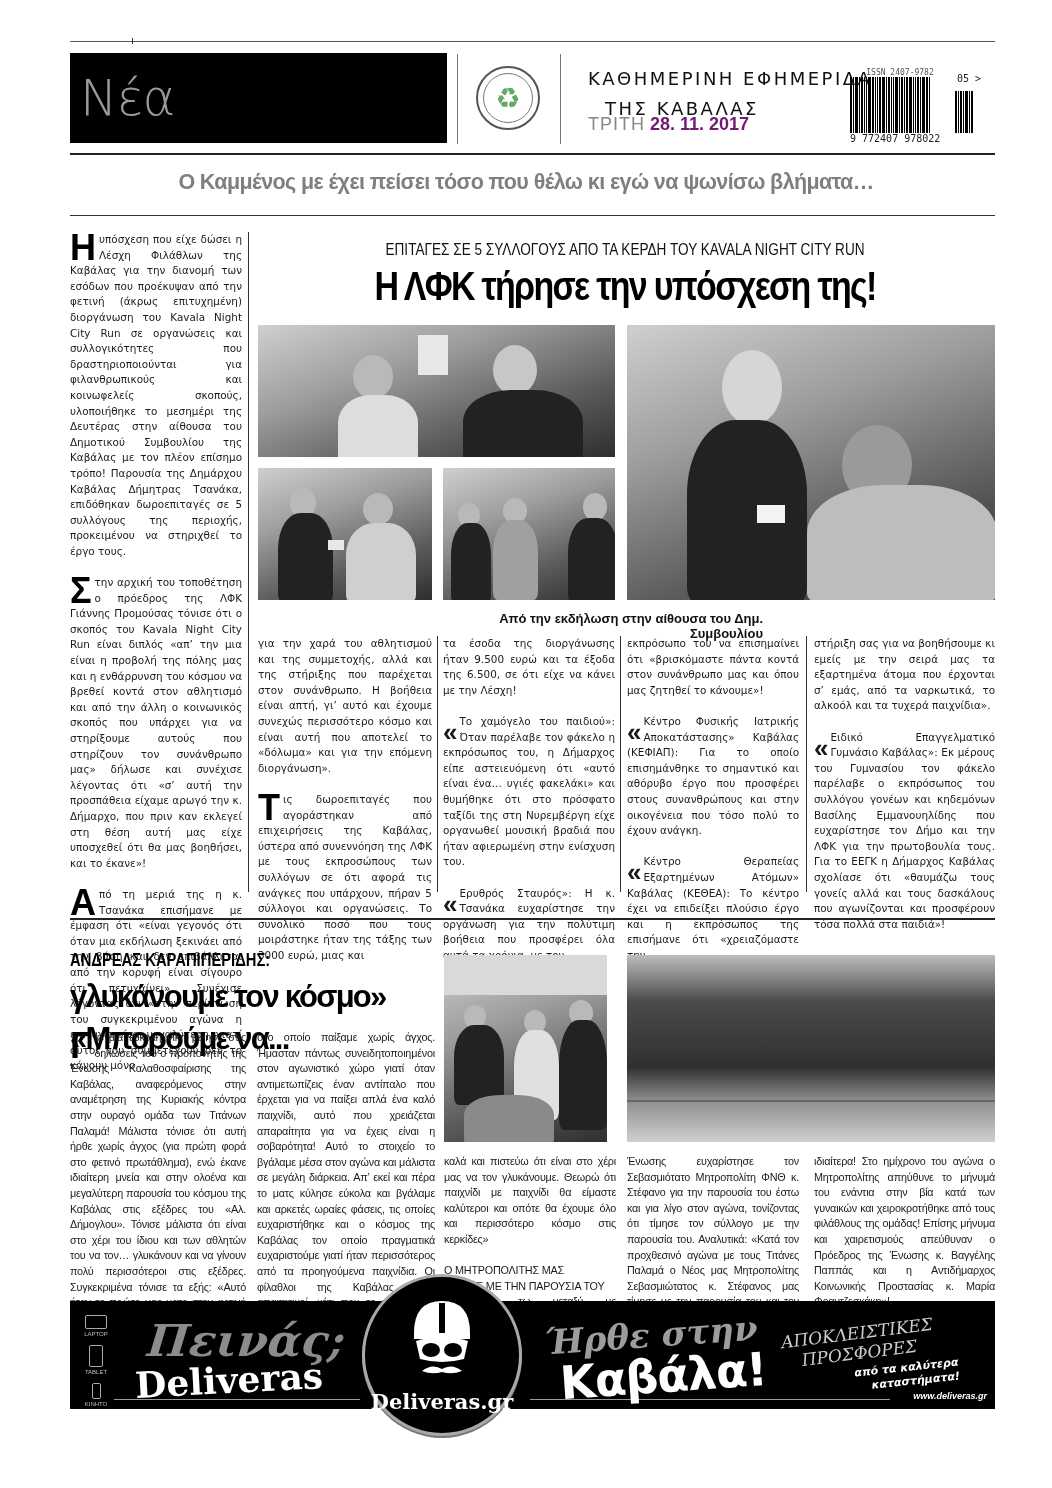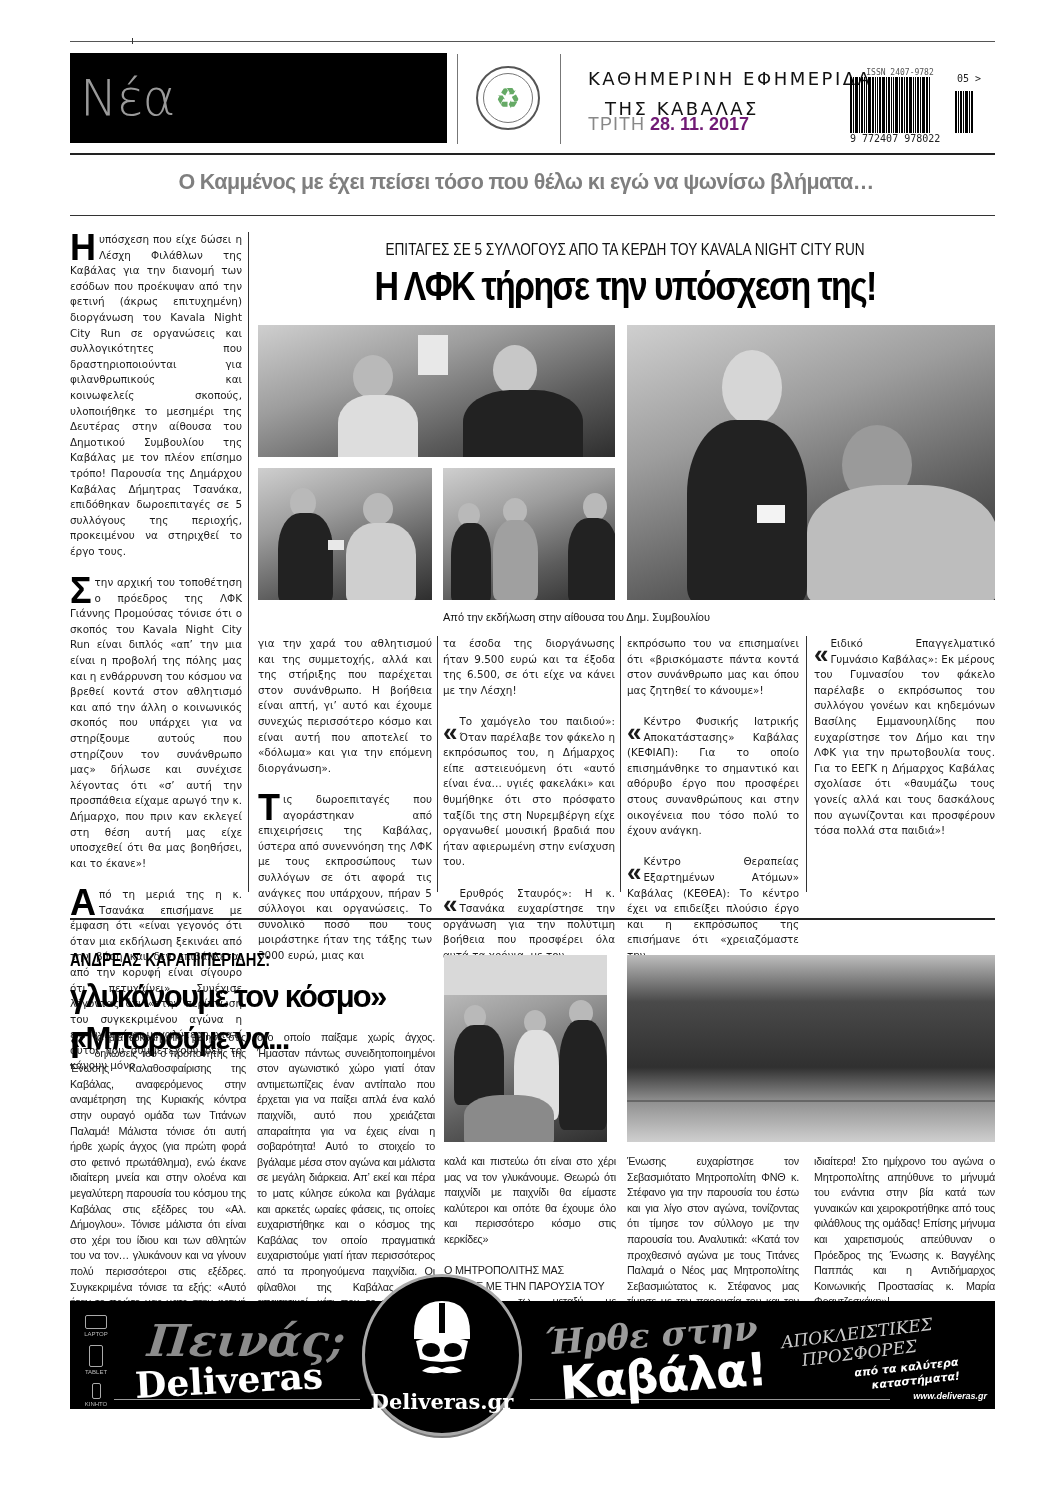--- a/index.html
+++ b/index.html
@@ -27,21 +27,21 @@
   .tagline { left: 0; width: 1052px; top: 170px; text-align: center; font-family: "Liberation Sans", sans-serif; font-weight: 700; font-size: 21.5px; color: #7f7f7f; letter-spacing: -0.6px; }
 
   
   .col { position: absolute; font-family: "DejaVu Sans", sans-serif; font-size: 10.4px; line-height: 15.6px; text-align: justify; color: #1a1a1a; }
   .col p { margin-bottom: 15.6px; }
   .dropcap { float: left; font-family: "Liberation Sans", sans-serif; font-weight: 700; font-size: 36px; line-height: 30px; margin: 1px 3px 0 0; color: #000; }
   .quote-mark { float: left; font-family: "Liberation Sans", sans-serif; font-weight: 700; font-size: 26px; line-height: 24px; margin: 6px 2px 0 0; }
 
   .kicker { font-family: "Liberation Sans", sans-serif; font-size: 17px; letter-spacing: 0; color: #111; transform: scaleX(0.8); transform-origin: center; }
   .headline { font-family: "Liberation Sans", sans-serif; font-weight: 700; font-size: 40px; color: #000; letter-spacing: -2px; transform: scaleX(0.85); transform-origin: center; }
-  .caption { font-family: "Liberation Sans", sans-serif; font-weight: 400; font-size: 11px; color: #111; text-align: left; }
+  .caption { font-family: "Liberation Sans", sans-serif; font-weight: 700; font-size: 13px; color: #111; text-align: right; }
 
   
   .photo { position: absolute; background: linear-gradient(160deg, #cfcfcf 0%, #9d9d9d 35%, #5c5c5c 70%, #2e2e2e 100%); overflow: hidden; }
   .photo .fig { position: absolute; border-radius: 40% 40% 10% 10%; background: #222; }
   .photo .head { position: absolute; border-radius: 50%; background: #b9b9b9; }
   .photo .light { position: absolute; background: #e8e8e8; }
 
   
   .kicker2 { font-family: "Liberation Sans", sans-serif; font-weight: 700; font-size: 18px; color: #000; transform: scaleX(0.82); transform-origin: left; white-space: nowrap; }
   .headline2 { font-family: "Liberation Sans", sans-serif; font-weight: 700; font-size: 31px; line-height: 42px; color: #000; letter-spacing: -1.8px; }
@@ -200,20 +200,21 @@
   <p><span class="quote-mark">«</span><span>Ερυθρός Σταυρός»: Η κ. Τσανάκα ευχαρίστησε την οργάνωση για την πολύτιμη βοήθεια που προσφέρει όλα αυτά τα χρόνια, με τον</span></p>
 </div>
 <div class="vr" style="left:620px; top:636px; height:256px;"></div>
 <div class="col" style="left:627px; top:636px; width:172px;">
   <p>εκπρόσωπο του να επισημαίνει ότι «βρισκόμαστε πάντα κοντά στον συνάνθρωπο μας και όπου μας ζητηθεί το κάνουμε»!</p>
   <p><span class="quote-mark">«</span><span>Κέντρο Φυσικής Ιατρικής Αποκατάστασης» Καβάλας (ΚΕΦΙΑΠ): Για το οποίο επισημάνθηκε το σημαντικό και αθόρυβο έργο που προσφέρει στους συνανθρώπους και στην οικογένεια που τόσο πολύ το έχουν ανάγκη.</span></p>
   <p><span class="quote-mark">«</span><span>Κέντρο Θεραπείας Εξαρτημένων Ατόμων» Καβάλας (ΚΕΘΕΑ): Το κέντρο έχει να επιδείξει πλούσιο έργο και η εκπρόσωπος της επισήμανε ότι «χρειαζόμαστε την</span></p>
 </div>
 <div class="vr" style="left:806px; top:636px; height:256px;"></div>
 <div class="col" style="left:814px; top:636px; width:181px;">
+  <p>στήριξη σας για να βοηθήσουμε κι εμείς με την σειρά μας τα εξαρτημένα άτομα που έρχονται σ’ εμάς, από τα ναρκωτικά, το αλκοόλ και τα τυχερά παιχνίδια».</p>
   <p><span class="quote-mark">«</span><span>Ειδικό Επαγγελματικό Γυμνάσιο Καβάλας»: Εκ μέρους του Γυμνασίου τον φάκελο παρέλαβε ο εκπρόσωπος του συλλόγου γονέων και κηδεμόνων Βασίλης Εμμανουηλίδης που ευχαρίστησε τον Δήμο και την ΛΦΚ για την πρωτοβουλία τους. Για το ΕΕΓΚ η Δήμαρχος Καβάλας σχολίασε ότι «θαυμάζω τους γονείς αλλά και τους δασκάλους που αγωνίζονται και προσφέρουν τόσα πολλά στα παιδιά»!</span></p>
 </div>
 
 <div class="hr" style="left:70px; top:918px; width:925px; border-top:2px solid #222;"></div>
 
 <div class="abs kicker2" style="left:70px; top:950px;">ΑΝΔΡΕΑΣ ΚΑΡΑΠΙΠΕΡΙΔΗΣ:</div>
 <div class="abs headline2" style="left:70px; top:976px; width:360px;">
   <div>γλυκάνουμε τον κόσμο»</div>
   <div>«Μπορούμε να...</div>
 </div>

